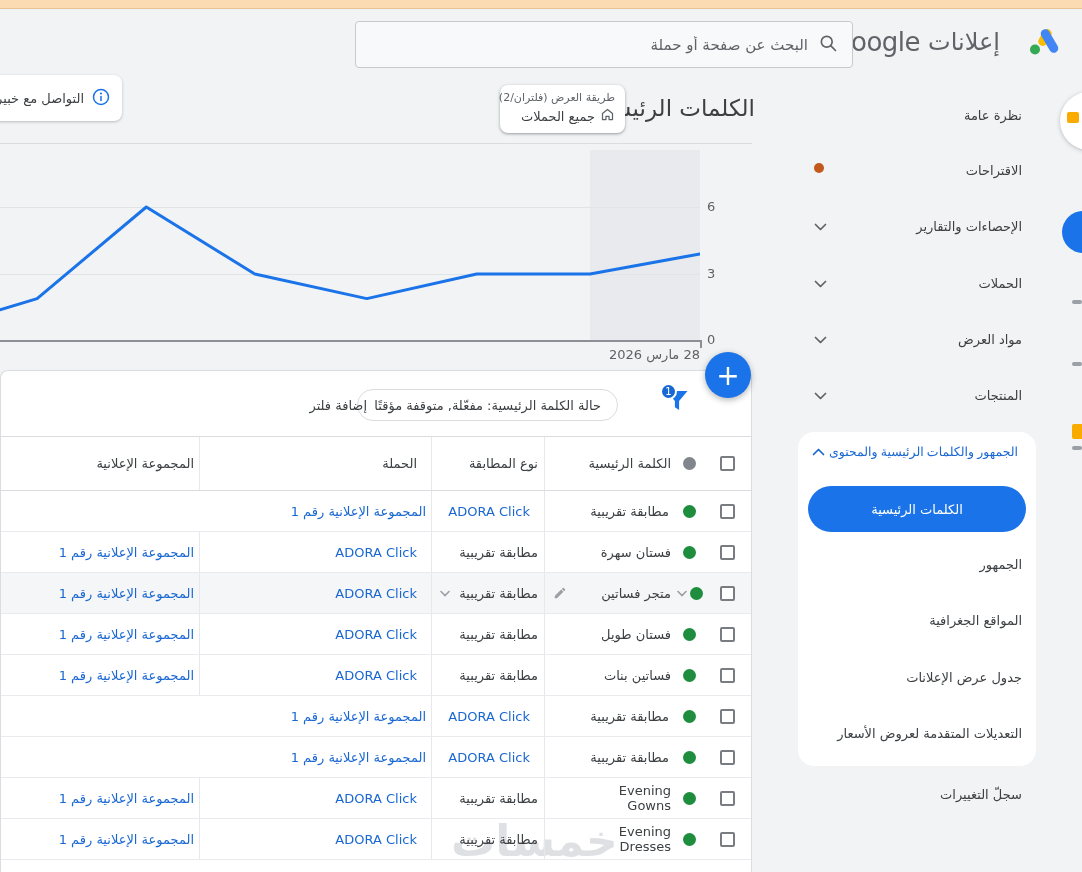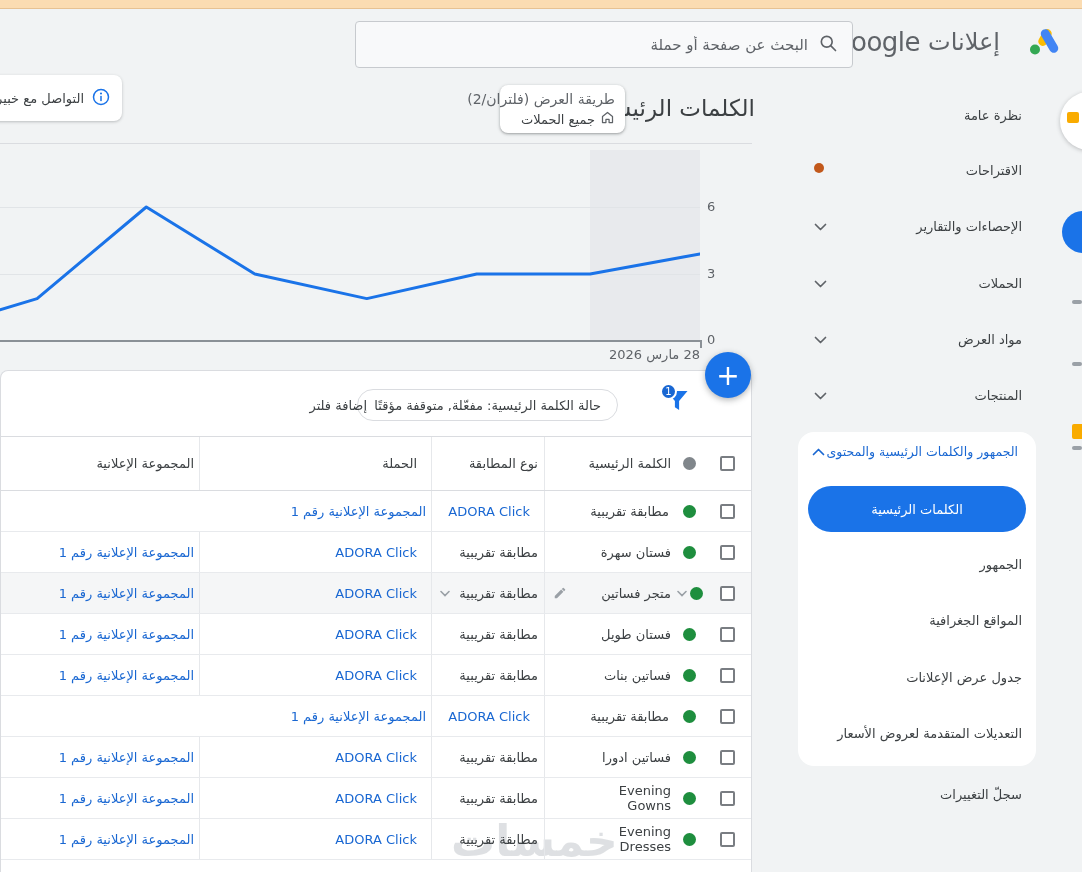--- a/index.html
+++ b/index.html
@@ -32,21 +32,21 @@
   .expert-tip { position:absolute; top:75px; left:-28px; width:150px; height:46px;
     background:#fff; border-radius:8px; box-shadow:0 1px 3px rgba(60,64,67,.3);
     display:flex; align-items:center; gap:8px; padding:0 12px; direction:rtl;
     white-space:nowrap; overflow:hidden; font-size:13px; color:#3c4043; }
 
   
   .page-title { position:absolute; top:95px; right:327px; font-size:23px; color:#3c4043; }
   .view-card { position:absolute; top:85px; left:500px; width:125px; height:48px;
     background:#fff; border-radius:8px; box-shadow:0 1px 2px rgba(60,64,67,.3),0 1px 3px 1px rgba(60,64,67,.15);
     padding:6px 10px; direction:rtl; }
-  .view-card .l1 { font-size:14px; color:#5f6368; text-align:right; white-space:nowrap; }
+  .view-card .l1 { font-size:11px; color:#5f6368; text-align:right; white-space:nowrap; }
   .view-card .l2 { font-size:13px; color:#3c4043; display:flex; align-items:center;
     gap:5px; margin-top:3px; }
   .title-divider { position:absolute; top:143px; left:0; width:752px; height:1px; background:#dadce0; }
 
   
   .chart { position:absolute; top:150px; left:0; width:752px; height:215px; }
   .plot { position:absolute; top:0; left:0; width:700px; height:191px; }
   .band { position:absolute; top:0; height:191px; background:#e8eaed; }
   .gl { position:absolute; left:0; width:700px; height:1px; background:#e1e4e7; }
   .gl.g6 { top:57px; } .gl.g3 { top:124px; }
@@ -106,21 +106,21 @@
   .sidebar { position:absolute; top:90px; left:800px; width:236px; height:730px; }
   .nav-item { position:absolute; left:0; width:236px; height:22px; display:flex;
     align-items:flex-start; justify-content:space-between; direction:rtl;
     padding:0 14px 0 14px; font-size:13px; color:#3c4043; cursor:pointer; }
   .nav-item .sp { width:12px; }
   .sugg-dot { width:10px; height:10px; border-radius:50%; background:#c2581b; }
   .side-card { position:absolute; top:342px; left:-2px; width:238px; height:334px;
     background:#fff; border-radius:16px; }
   .side-card .sec-head { position:absolute; top:12px; left:0; width:234px;
     display:flex; align-items:center; justify-content:space-between; direction:rtl;
-    padding:0 14px; font-size:12.5px; color:#1967d2; cursor:pointer; }
+    padding:0 14px; font-size:12.5px; color:#1967d2; cursor:pointer;font-family:Liberation Serif, serif; }
   .pill { position:absolute; top:54px; left:10px; width:218px; height:46px;
     border-radius:23px; background:#1a73e8; color:#fff; display:flex;
     align-items:center; justify-content:center; font-size:13px; cursor:pointer; }
   .sub-item { position:absolute; left:0; width:238px; height:20px; display:flex;
     align-items:center; direction:rtl; padding-right:14px; font-size:13px;
     color:#3c4043; cursor:pointer; }
   .change-history { position:absolute; top:697px; left:0; width:236px; direction:rtl;
     padding-right:14px; font-size:13px; color:#3c4043; cursor:pointer; }
 
   
@@ -371,24 +371,20 @@
           </div>
   </div>
         <div class="tr row">
     <div class="td c-check">
             <span class="cb"></span>
           </div>
     <div class="td c-dot">
       <span class="dot green"></span>
 
     </div>
-    <div class="td c-kw">
-      <span class="kw-text">فساتين ادورا</span>
-
-    </div>
     <div class="td c-match">
       <span>مطابقة تقريبية</span>
 
     </div>
     <div class="td c-camp">
             <a class="lnk">ADORA Click</a>
           </div>
     <div class="td c-ag">
             <a class="lnk">المجموعة الإعلانية رقم 1</a>
           </div>

